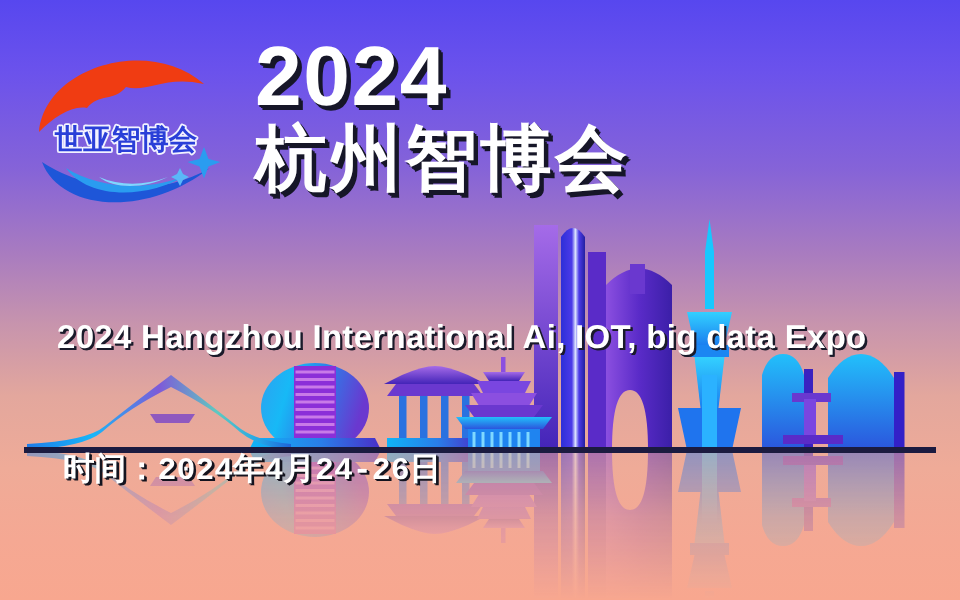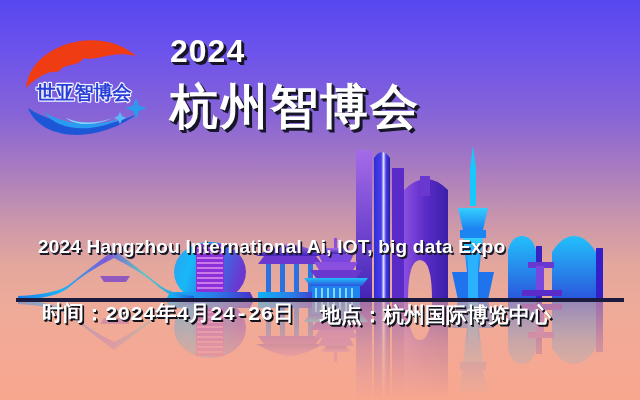--- a/index.html
+++ b/index.html
@@ -37,21 +37,21 @@
     color:#ffffff;
     font-weight:bold;
     white-space:nowrap;
     text-shadow:
       3px 3px 0 #161628,
       2px 2px 0 #161628,
       1px 1px 0 #161628;
   }
   #year {
     left:170px; top:26px;
-    font-size:32px; line-height:50px;
+    font-size:56px; line-height:50px;
     letter-spacing:1px;
     text-align:center;
   }
   #main-title {
     left:170px; top:80px;
     font-size:48px; line-height:52px;
     letter-spacing:2px;
     font-family:"DejaVu Sans","Liberation Sans",sans-serif;
     text-align:right;
   }
@@ -59,22 +59,22 @@
     left:38px; top:192px;
     font-size:31px; line-height:34px;
     letter-spacing:0px;
     font-family:"DejaVu Sans","Liberation Sans",sans-serif;
     text-shadow:
       2px 2px 0 #13131f,
       1.5px 1.5px 0 #13131f,
       1px 1px 0 #13131f;
   }
   #sub-en {
-    left:38px; top:236px;
-    font-size:19px; line-height:22px;
+    left:38px; top:214px;
+    font-size:22px; line-height:22px;
     letter-spacing:0.2px;
     text-shadow:
       1.6px 1.6px 0 #1a1a2a,
       1px 1px 0 #1a1a2a;
   }
   #info-time {
     left:42px; top:303px;
     font-size:21px; line-height:24px;
     font-family:Liberation Mono, monospace;
     text-shadow:
@@ -271,15 +271,14 @@
 
   <div class="wtxt" id="year">2024</div>
 
   <div class="wtxt" id="main-title">杭州智博会</div>
 
 
   <div class="wtxt" id="sub-en">2024 Hangzhou International Ai, IOT, big data Expo</div>
 
   <div class="wtxt" id="info-time">时间：2024年4月24-26日</div>
 
-  <div class="wtxt" id="info-place">地点：杭州国际博览中心</div>
 
 </div>
 
 </body></html>

